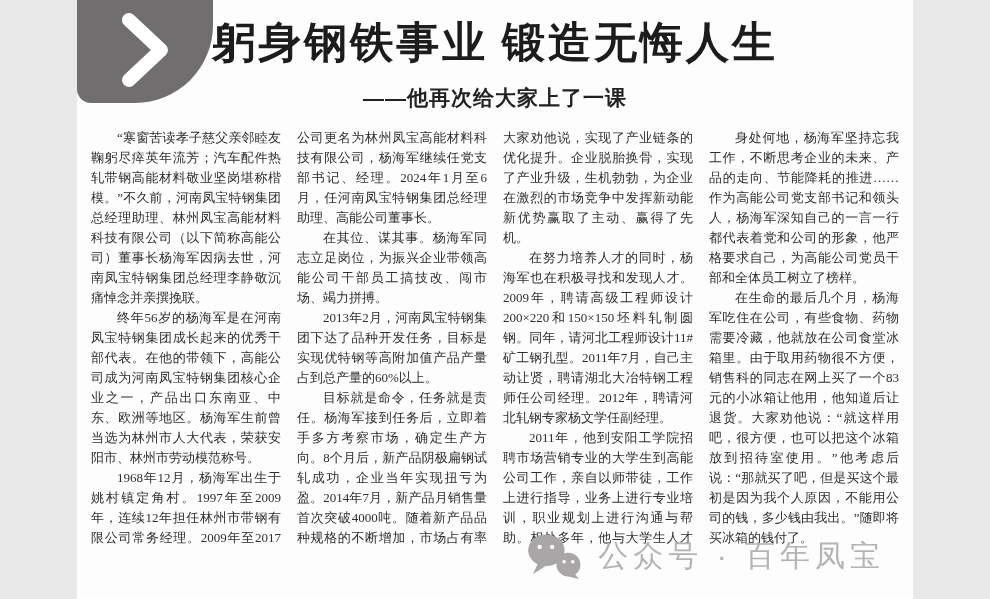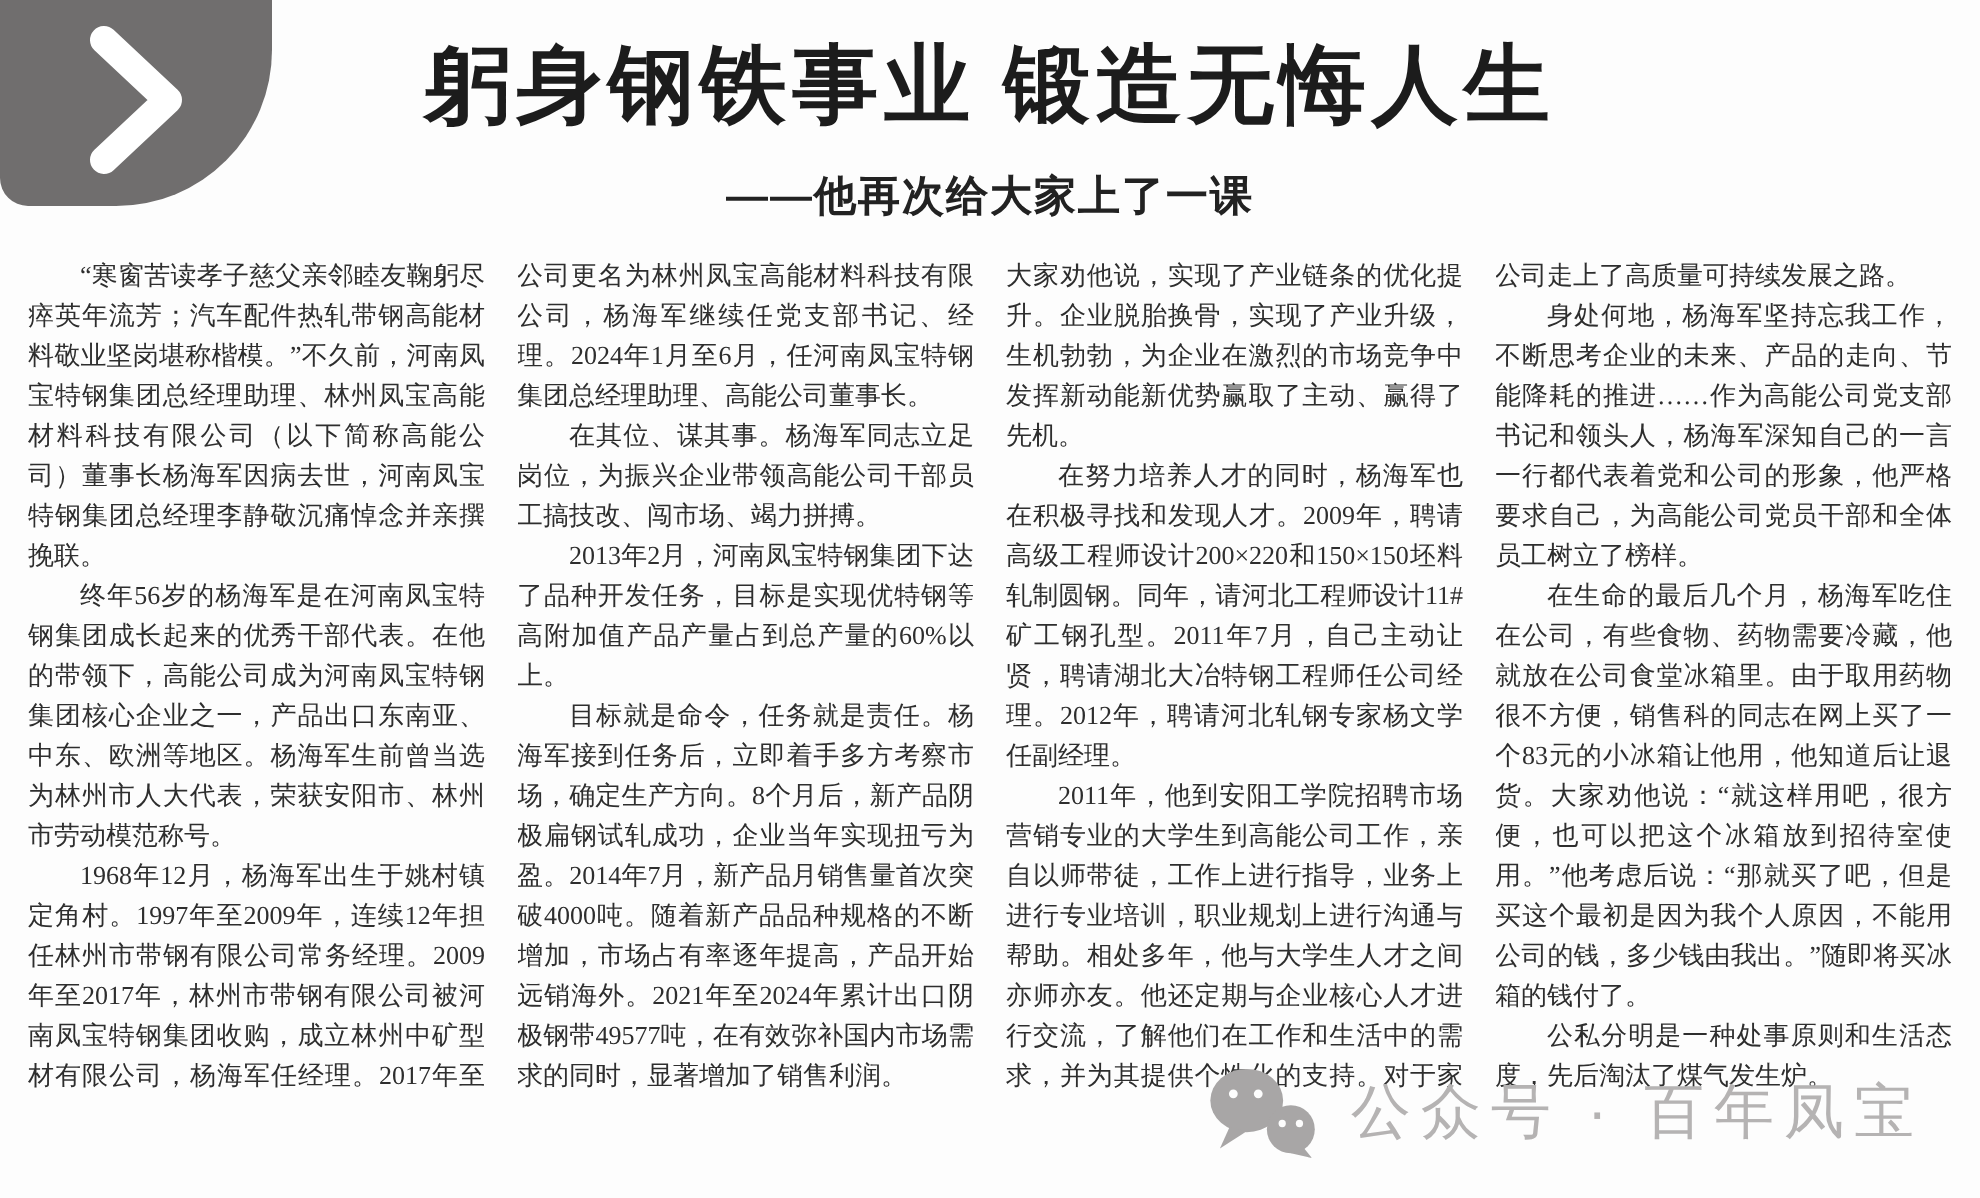--- a/index.html
+++ b/index.html
@@ -1,18 +1,18 @@
 <!DOCTYPE html>
 <html><head>
 <meta charset="utf-8">
 <style>
   html,body{margin:0;padding:0;background:#e9e9e9;}
   .page{
     position:relative;
-    width:990px;height:599px;
+    width:836px;height:599px;
     background:#fdfdfd;
     overflow:hidden;
     font-family:"Liberation Serif", serif;
     color:#2e2e2e;
     margin:0 auto;
   }
   
   .corner-blob{
     position:absolute;top:0;left:0;
     width:136px;height:103px;
@@ -111,21 +111,20 @@
     </div>
 
     <div class="col">
       <p class="cont">大家劝他说，实现了产业链条的优化提升。企业脱胎换骨，实现了产业升级，生机勃勃，为企业在激烈的市场竞争中发挥新动能新优势赢取了主动、赢得了先机。</p>
       <p>在努力培养人才的同时，杨海军也在积极寻找和发现人才。2009年，聘请高级工程师设计200×220和150×150坯料轧制圆钢。同年，请河北工程师设计11#矿工钢孔型。2011年7月，自己主动让贤，聘请湖北大冶特钢工程师任公司经理。2012年，聘请河北轧钢专家杨文学任副经理。</p>
       <p>2011年，他到安阳工学院招聘市场营销专业的大学生到高能公司工作，亲自以师带徒，工作上进行指导，业务上进行专业培训，职业规划上进行沟通与帮助。相处多年，他与大学生人才之间亦师亦友。他还定期与企业核心人才进行交流，了解他们在工作和生活中的需求，并为其提供个性化的支持。对于家庭有困难的人才，给予适当的假期和援助。通过他的努力，留住了人，留住了心。</p>
 
     </div>
 
     <div class="col">
-      <p class="cont">公司走上了高质量可持续发展之路。</p>
       <p>身处何地，杨海军坚持忘我工作，不断思考企业的未来、产品的走向、节能降耗的推进……作为高能公司党支部书记和领头人，杨海军深知自己的一言一行都代表着党和公司的形象，他严格要求自己，为高能公司党员干部和全体员工树立了榜样。</p>
       <p>在生命的最后几个月，杨海军吃住在公司，有些食物、药物需要冷藏，他就放在公司食堂冰箱里。由于取用药物很不方便，销售科的同志在网上买了一个83元的小冰箱让他用，他知道后让退货。大家劝他说：“就这样用吧，很方便，也可以把这个冰箱放到招待室使用。”他考虑后说：“那就买了吧，但是买这个最初是因为我个人原因，不能用公司的钱，多少钱由我出。”随即将买冰箱的钱付了。</p>
       <p>公私分明是一种处事原则和生活态度，先后淘汰了煤气发生炉。</p>
       <p>杨海军用自己的一生证明，无论企业性质是什么，身任何职，身处何地，都应该胸怀坦荡，公私分明，廉洁自律，克己奉公，时刻不忘初心使命。</p>
     </div>
 
   </div>
 
   <div class="watermark">
     <svg width="58" height="46" viewBox="0 0 60 48">

